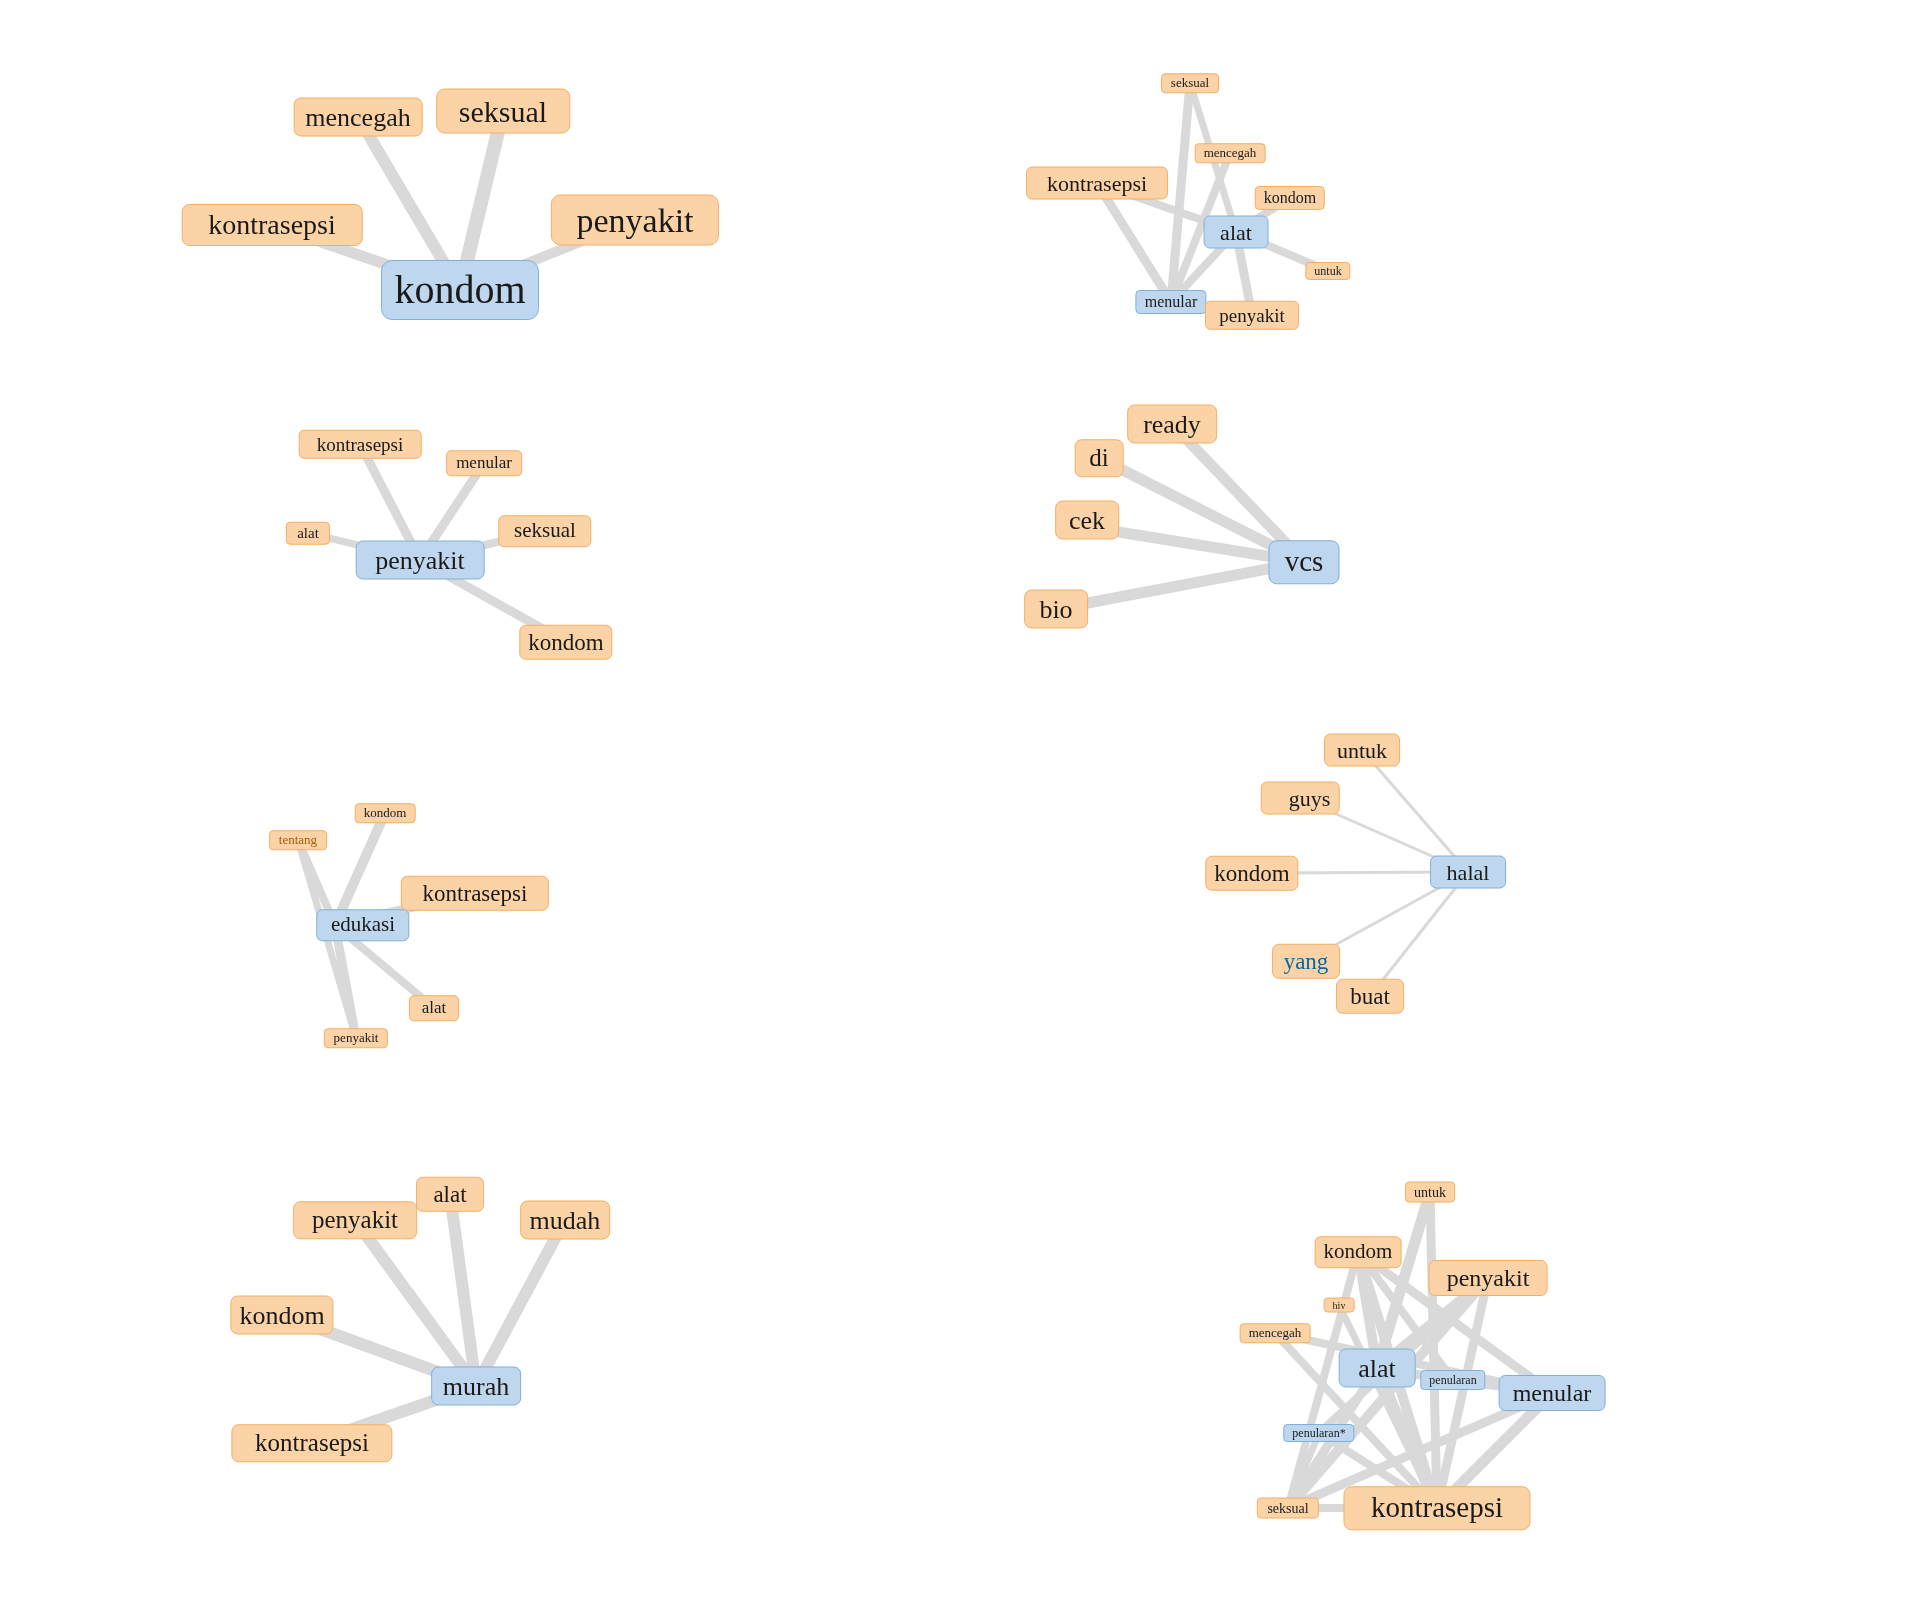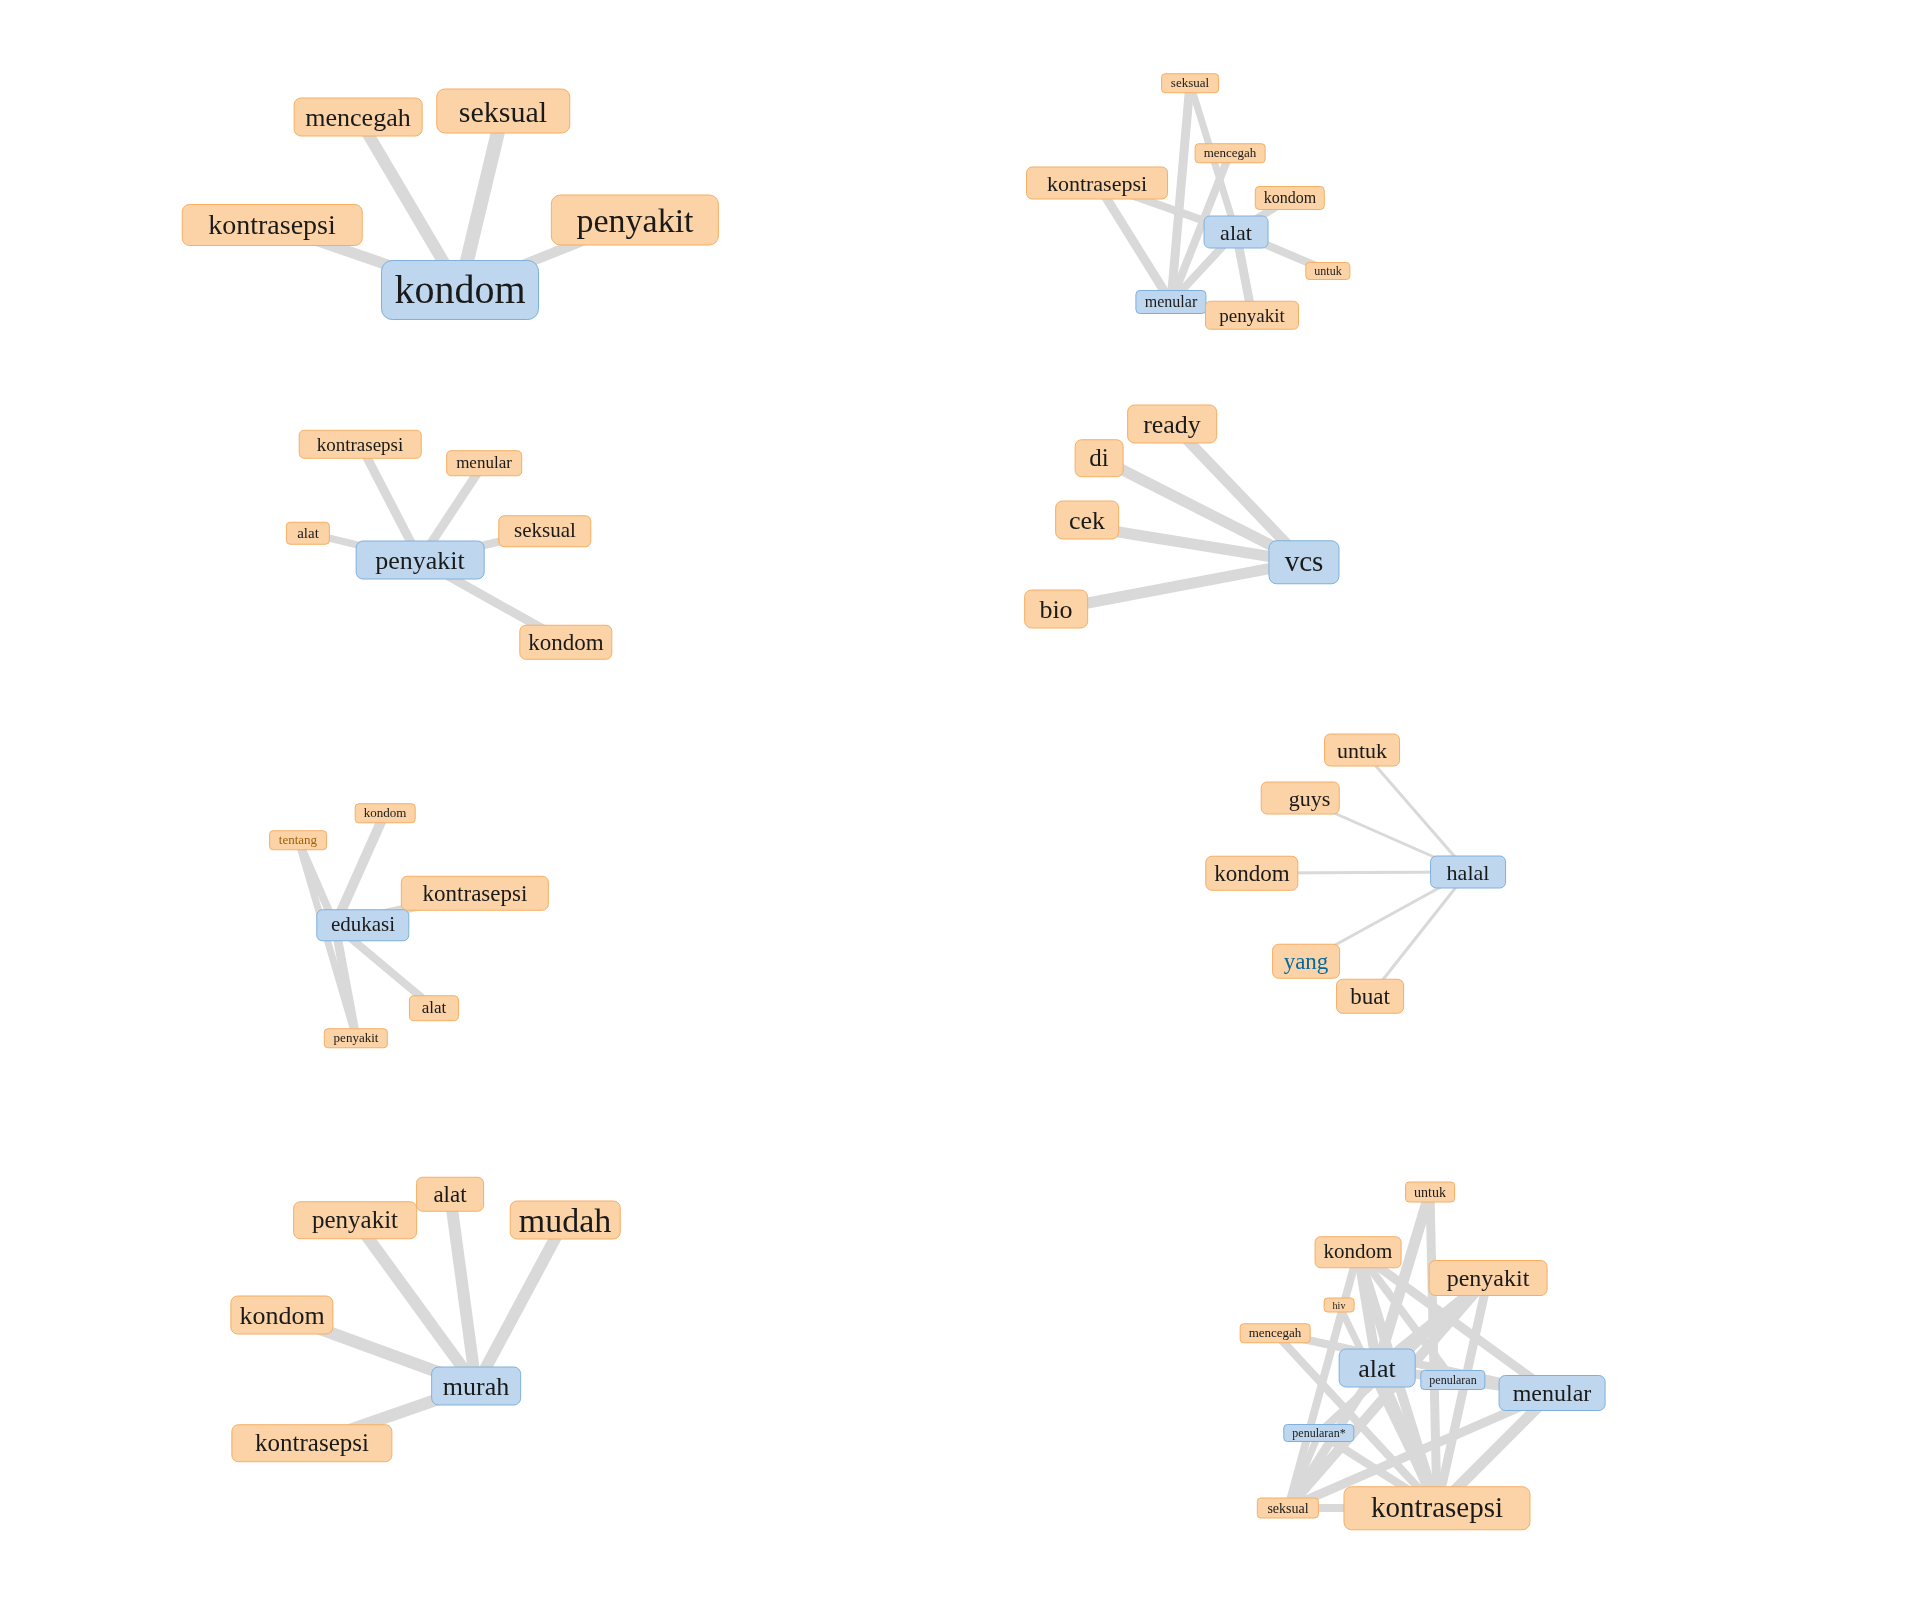--- a/index.html
+++ b/index.html
@@ -204,21 +204,21 @@
         <line x1="135" y1="60" x2="256" y2="226" stroke="#d9d9d9" stroke-width="12" stroke-linecap="round" class="edge"></line>
         <line x1="62" y1="155" x2="256" y2="226" stroke="#d9d9d9" stroke-width="12" stroke-linecap="round" class="edge"></line>
         <line x1="92" y1="283" x2="256" y2="226" stroke="#d9d9d9" stroke-width="12" stroke-linecap="round" class="edge"></line>
       </svg>
       <div class="node blue" style="left: 256px; top: 226px; min-width: 89.7px; height: 39px; font-size: 26px; border-radius: 7.28px; color: rgb(26, 26, 26);">
         <span>murah</span>
       </div>
       <div class="node orange" style="left: 230px; top: 34px; min-width: 67.85px; height: 34.5px; font-size: 23px; border-radius: 6.44px; color: rgb(26, 26, 26);">
         <span>alat</span>
       </div>
-      <div class="node orange" style="left: 345px; top: 60px; min-width: 89.7px; height: 39px; font-size: 34px; border-radius: 7.28px; color: rgb(26, 26, 26);">
+      <div class="node orange" style="left: 345px; top: 60px; min-width: 89.7px; height: 39px; font-size: 26px; border-radius: 7.28px; color: rgb(26, 26, 26);">
         <span>mudah</span>
       </div>
       <div class="node orange" style="left: 135px; top: 60px; min-width: 123.75px; height: 37.5px; font-size: 25px; border-radius: 7px; color: rgb(26, 26, 26);">
         <span>penyakit</span>
       </div>
       <div class="node orange" style="left: 62px; top: 155px; min-width: 102.7px; height: 39px; font-size: 26px; border-radius: 7.28px; color: rgb(26, 26, 26);">
         <span>kondom</span>
       </div>
       <div class="node orange" style="left: 92px; top: 283px; min-width: 161.25px; height: 37.5px; font-size: 25px; border-radius: 7px; color: rgb(26, 26, 26);">
         <span>kontrasepsi</span>

